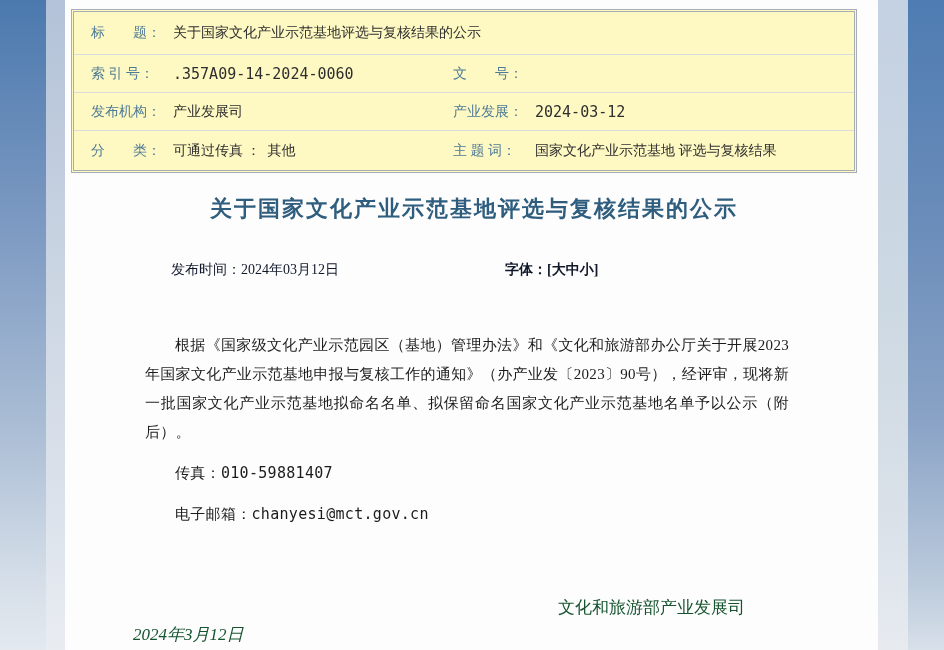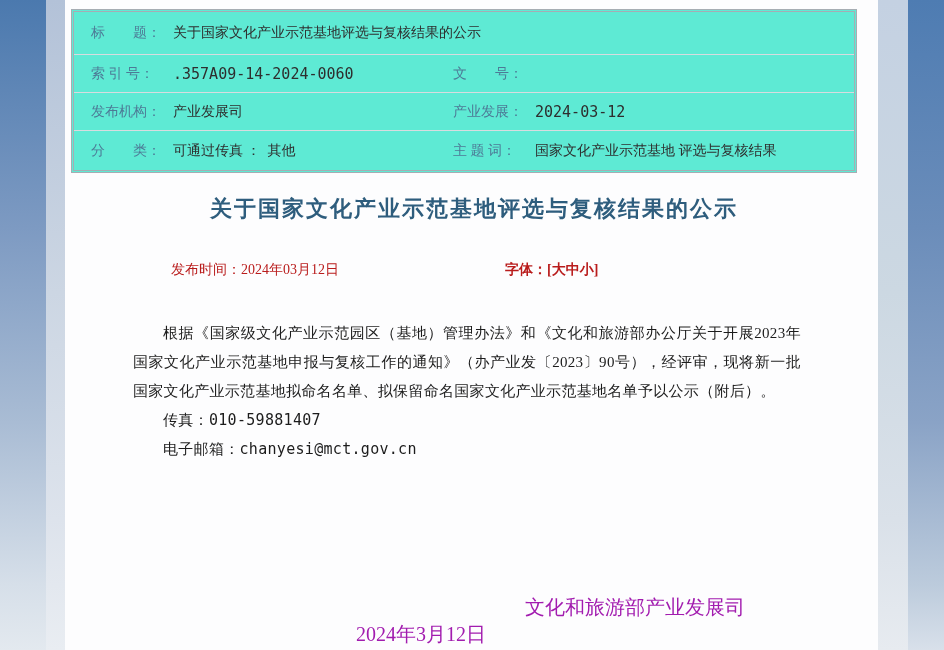--- a/index.html
+++ b/index.html
@@ -16,56 +16,56 @@
   .band-left-inner  { left:46px; width:19px;
     background:linear-gradient(to bottom,#b3c2d8 0%,#ccd6e3 45%,#dde3ec 80%,#e9edf2 100%); }
   .band-right-inner { right:36px; width:30px;
     background:linear-gradient(to bottom,#c4d1e2 0%,#ccd8e2 45%,#dae1e9 80%,#e7ebf0 100%); }
   .band-right-outer { right:0; width:36px;
     background:linear-gradient(to bottom,#4e7cb2 0%,#6b8dba 35%,#8aa3c6 65%,#bccbdc 90%,#d8e0ea 100%); }
 
   
   .meta-table {
     position:absolute; left:71px; top:9px; width:786px;
-    border:3px double #a6adb3; background:#5eead4;
+    border:3px double #a6adb3; background:#fef9c3;
     font-size:14px; color:#333;
   }
   .meta-row { display:flex; align-items:center; height:38px;
     border-bottom:1px solid #d8dcdf; padding-left:17px; }
   .meta-row.first { height:43px; }
   .meta-row.last  { border-bottom:none; height:39px; }
   .meta-cell-left  { flex:0 0 362px; display:flex; align-items:center; }
   .meta-cell-right { flex:1; display:flex; align-items:center; }
   .meta-label { color:#4d7a96; white-space:pre; display:inline-block; min-width:82px; }
   .meta-value { color:#2e2e2e; white-space:pre; }
   .mono { font-family:"DejaVu Sans Mono","Liberation Mono",monospace; font-size:15px; }
 
   
   .doc-title {
     position:absolute; top:194px; left:103px; width:742px;
     text-align:center; font-size:22px; font-weight:bold;
     color:#2e5d7d; letter-spacing:2px;
   }
   .pub-line { position:absolute; top:261px; left:103px; width:742px;
-    height:20px; font-size:14px; color:#b91c1c; }
+    height:20px; font-size:14px; color:#0f172a; }
   .pub-time   { position:absolute; left:68px;  white-space:pre; }
   .font-switch{ position:absolute; left:402px; white-space:pre;font-weight:bold; }
   .font-size-opt { cursor:pointer; }
 
   .doc-body {
     position:absolute; top:319px; left:133px; width:668px;
     font-size:15px; line-height:29px; color:#1c1c1c;
     text-align:justify; letter-spacing:0.3px;
   }
-  .doc-body p { margin:0; text-indent:2em; }
+  .doc-body p { margin:12px; text-indent:2em; }
 
   .signature { position:absolute; top:594px; left:133px; width:668px;
-    font-size:20px; color:#a21caf; }
+    font-size:17px; color:#14532d; }
   .sign-org  { text-align:right; padding-right:56px; line-height:27px; }
-  .sign-date { text-align:center; padding-right:92px; line-height:27px; }
+  .sign-date { text-align:left; padding-right:92px; line-height:27px;font-style:italic; }
 </style>
 </head>
 <body>
 
 <div class="page">
 
   <div class="band band-left-outer"></div>
   <div class="band band-left-inner"></div>
   <div class="band band-right-inner"></div>
   <div class="band band-right-outer"></div>

